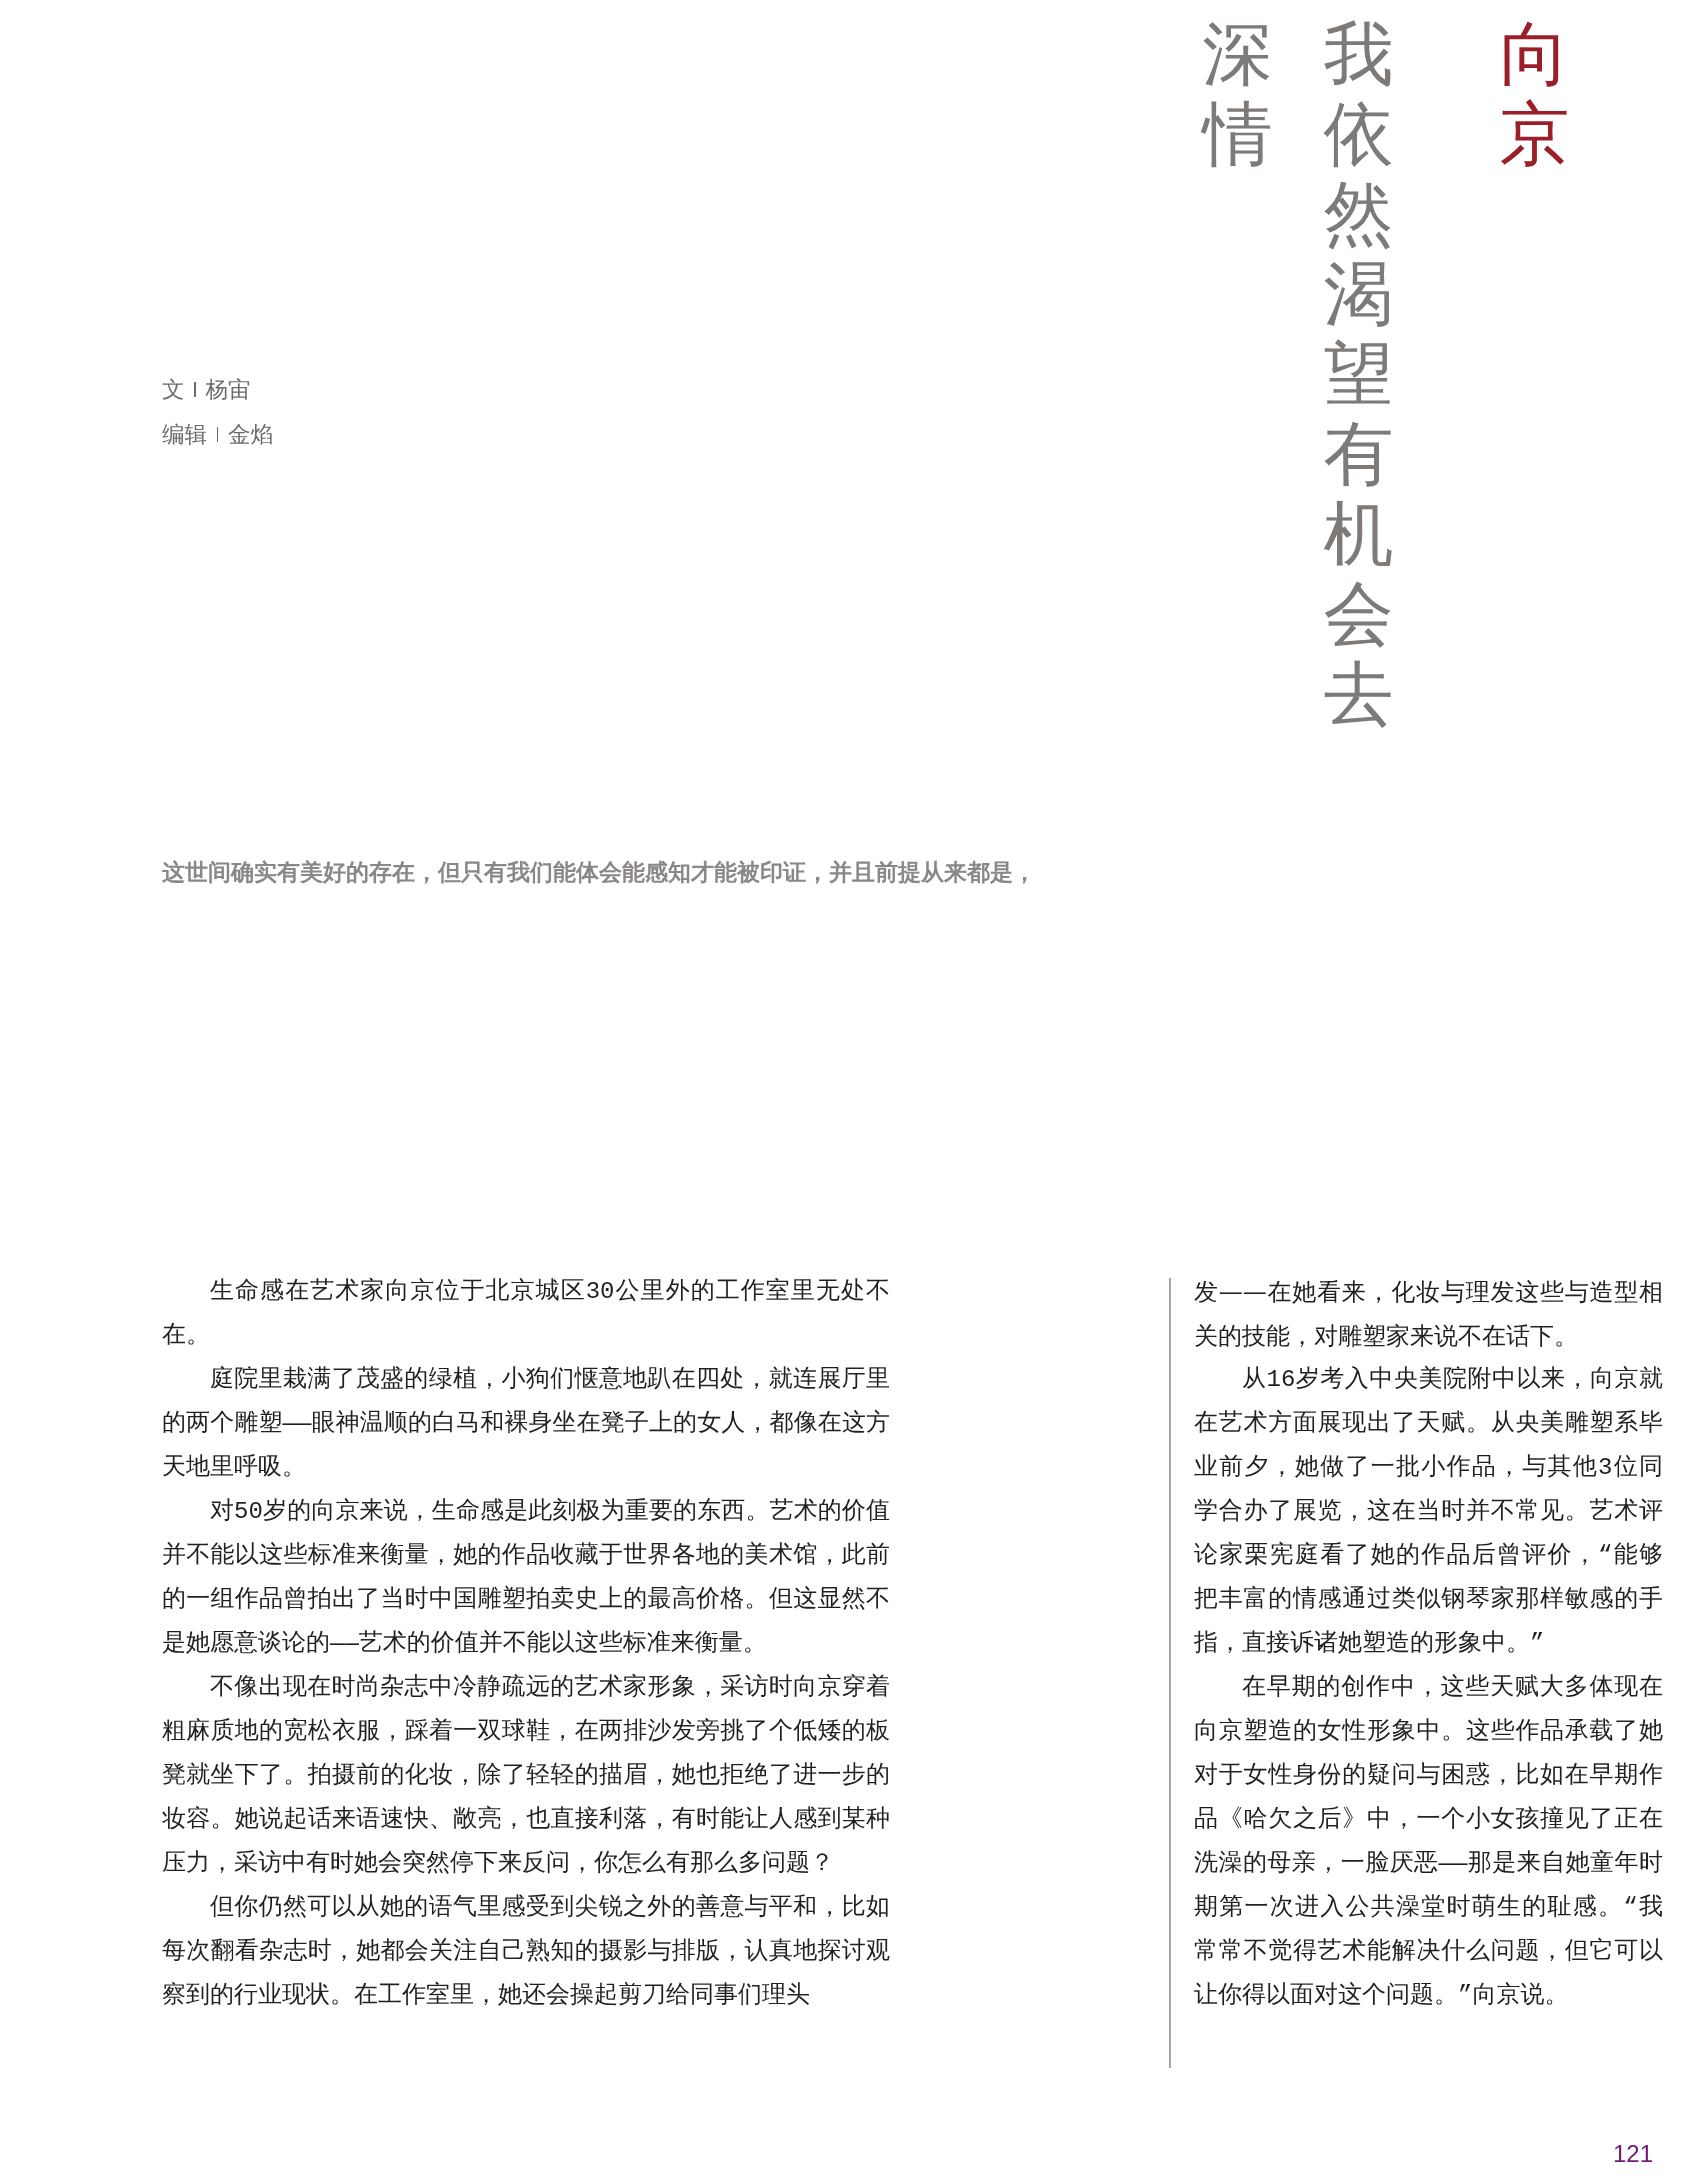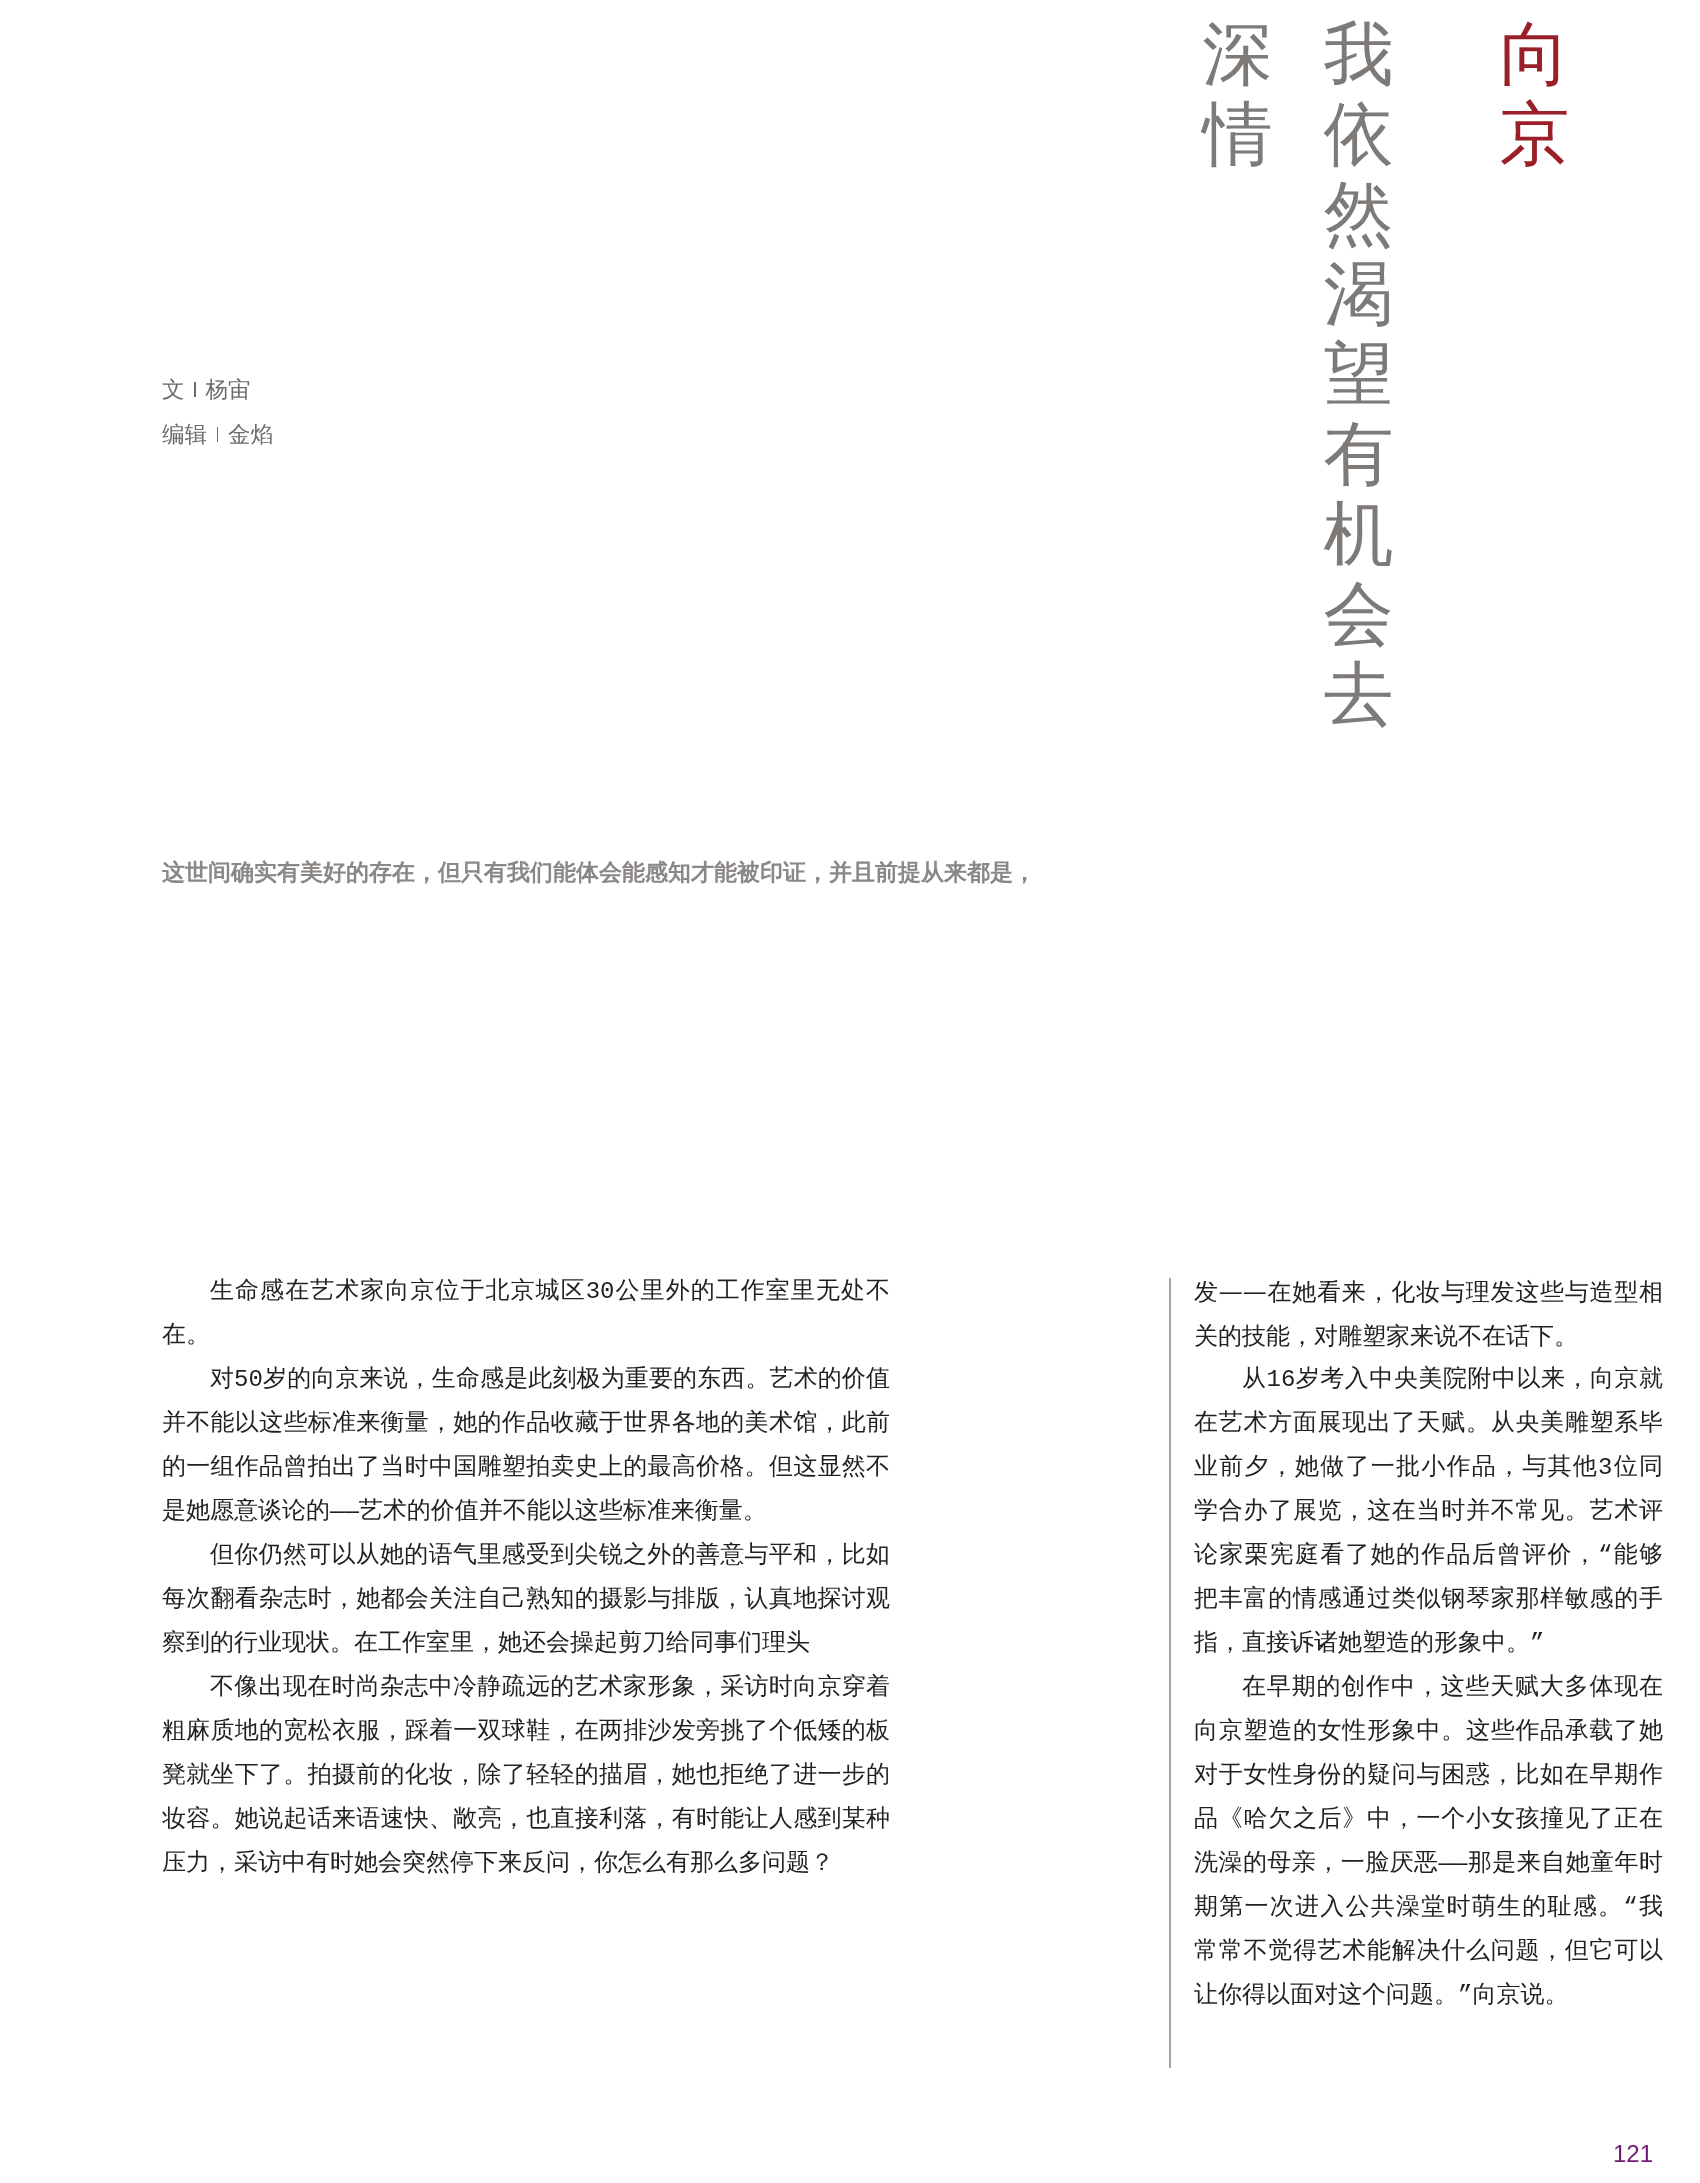--- a/index.html
+++ b/index.html
@@ -88,23 +88,24 @@
     <span>金焰</span>
   </div>
 </div>
 
 <div class="lead">
   <p>这世间确实有美好的存在，但只有我们能体会能感知才能被印证，并且前提从来都是，</p>
 </div>
 
 <div class="body-col" id="col-left">
   <p class="indent">生命感在艺术家向京位于北京城区30公里外的工作室里无处不在。</p>
+  <p class="indent">庭院里栽满了茂盛的绿植，小狗们惬意地趴在四处，就连展厅里的两个雕塑——眼神温顺的白马和裸身坐在凳子上的女人，都像在这方天地里呼吸。</p>
   <p class="indent">对50岁的向京来说，生命感是此刻极为重要的东西。艺术的价值并不能以这些标准来衡量，她的作品收藏于世界各地的美术馆，此前的一组作品曾拍出了当时中国雕塑拍卖史上的最高价格。但这显然不是她愿意谈论的——艺术的价值并不能以这些标准来衡量。</p>
+  <p class="indent">不像出现在时尚杂志中冷静疏远的艺术家形象，采访时向京穿着粗麻质地的宽松衣服，踩着一双球鞋，在两排沙发旁挑了个低矮的板凳就坐下了。拍摄前的化妆，除了轻轻的描眉，她也拒绝了进一步的妆容。她说起话来语速快、敞亮，也直接利落，有时能让人感到某种压力，采访中有时她会突然停下来反问，你怎么有那么多问题？</p>
   <p class="indent">但你仍然可以从她的语气里感受到尖锐之外的善意与平和，比如每次翻看杂志时，她都会关注自己熟知的摄影与排版，认真地探讨观察到的行业现状。在工作室里，她还会操起剪刀给同事们理头</p>
-  <p class="indent">不像出现在时尚杂志中冷静疏远的艺术家形象，采访时向京穿着粗麻质地的宽松衣服，踩着一双球鞋，在两排沙发旁挑了个低矮的板凳就坐下了。拍摄前的化妆，除了轻轻的描眉，她也拒绝了进一步的妆容。她说起话来语速快、敞亮，也直接利落，有时能让人感到某种压力，采访中有时她会突然停下来反问，你怎么有那么多问题？</p>
 </div>
 
 <div class="divider"></div>
 
 <div class="body-col" id="col-right">
   <p>发——在她看来，化妆与理发这些与造型相关的技能，对雕塑家来说不在话下。</p>
   <p class="indent">从16岁考入中央美院附中以来，向京就在艺术方面展现出了天赋。从央美雕塑系毕业前夕，她做了一批小作品，与其他3位同学合办了展览，这在当时并不常见。艺术评论家栗宪庭看了她的作品后曾评价，“能够把丰富的情感通过类似钢琴家那样敏感的手指，直接诉诸她塑造的形象中。”</p>
   <p class="indent">在早期的创作中，这些天赋大多体现在向京塑造的女性形象中。这些作品承载了她对于女性身份的疑问与困惑，比如在早期作品《哈欠之后》中，一个小女孩撞见了正在洗澡的母亲，一脸厌恶——那是来自她童年时期第一次进入公共澡堂时萌生的耻感。“我常常不觉得艺术能解决什么问题，但它可以让你得以面对这个问题。”向京说。</p>
 </div>
 

